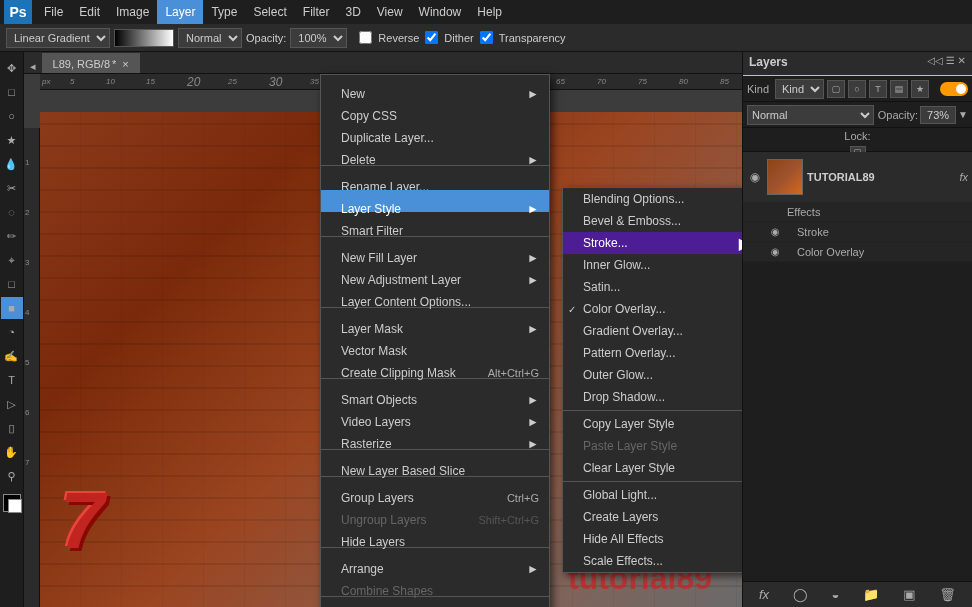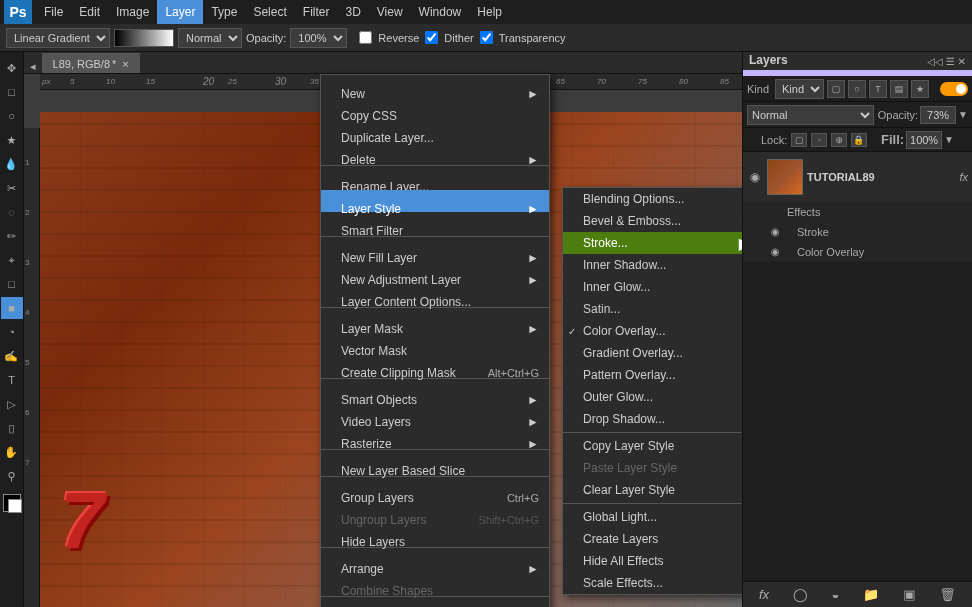--- a/index.html
+++ b/index.html
@@ -50,44 +50,44 @@
     .menu-row.disabled { color: #666; cursor: default; }
     .menu-row .shortcut { margin-left: auto; color: #aaa; font-size: 11px; padding-left: 20px; }
     .menu-row .arrow { margin-left: auto; }
     .menu-separator { height: 1px; background: #555; margin: 2px 0; }
 
     
     .layer-style-submenu {
       position: absolute; top: 113px; left: 390px; background: #2b2b2b; border: 1px solid #555; min-width: 200px; pointer-events: all; box-shadow: 3px 3px 8px rgba(0,0,0,0.6); margin-left: 12px;
     }
     .submenu-row { display: flex; align-items: center; padding: 3px 10px 3px 20px; color: #ccc; cursor: pointer; height: 22px; font-size: 12px; position: relative; }
-    .submenu-row.active-sub { background: #4d7c0f; color: #fff; }
+    .submenu-row.active-sub { background: #4c1d95; color: #fff; }
     .submenu-row.disabled { color: #666; cursor: default; }
     .submenu-row .checkmark { position: absolute; left: 5px; font-size: 10px; }
 
     
     .right-panel { width: 230px; background: #1e1e1e; display: flex; flex-direction: column; border-left: 1px solid #111; position: relative; z-index: 10; }
-    .panel-title-bar { display: flex; align-items: flex-end; justify-content: space-between; background: #2b2b2b; border-bottom: 6px solid #c4b5fd; padding: 3px 6px; height: 24px; }
+    .panel-title-bar { display: flex; align-items: flex-start; justify-content: space-between; background: #2b2b2b; border-bottom: 1px solid #c4b5fd; padding: 3px 6px; height: 24px; }
     .panel-title { color: #ccc; font-size: 12px; font-weight: bold; }
     .panel-controls { display: flex; gap: 3px; }
     .panel-btn { color: #aaa; cursor: pointer; font-size: 10px; }
 
     .layers-filter { display: flex; align-items: center; padding: 3px 4px; border-bottom: 1px solid #111; gap: 3px; height: 26px; }
     .kind-select { background: #3c3c3c; border: 1px solid #555; color: #ccc; font-size: 11px; height: 20px; padding: 0 2px; }
     .filter-icon { width: 18px; height: 18px; background: #3c3c3c; border: 1px solid #555; display: flex; align-items: center; justify-content: center; cursor: pointer; font-size: 9px; color: #aaa; }
     .filter-toggle { width: 28px; height: 14px; background: #f90; border-radius: 7px; margin-left: auto; position: relative; cursor: pointer; }
     .filter-toggle::after { content:''; position: absolute; right: 2px; top: 2px; width: 10px; height: 10px; background: #fff; border-radius: 50%; }
 
     .blend-row { display: flex; align-items: center; padding: 2px 4px; border-bottom: 1px solid #111; height: 26px; gap: 4px; }
     .blend-select { background: #3c3c3c; border: 1px solid #555; color: #ccc; font-size: 11px; height: 20px; flex: 1; }
     .opacity-row { display: flex; align-items: center; gap: 2px; }
     .opacity-label { color: #aaa; font-size: 11px; }
     .opacity-input { width: 36px; background: #3c3c3c; border: 1px solid #555; color: #ccc; font-size: 11px; height: 18px; text-align: center; }
 
-    .lock-row { display: flex; align-items: center; padding: 2px 18px; border-bottom: 1px solid #111; height: 24px; gap: 4px; }
+    .lock-row { display: flex; align-items: center; padding: 2px 8px; border-bottom: 1px solid #111; height: 24px; gap: 4px; flex-direction: column; }
     .lock-label { color: #aaa; font-size: 11px; }
     .lock-icon { width: 16px; height: 14px; background: #3c3c3c; border: 1px solid #555; display: flex; align-items: center; justify-content: center; font-size: 9px; color: #aaa; cursor: pointer; }
     .fill-row { display: flex; align-items: center; margin-left: auto; gap: 2px; }
     .fill-label { color: #aaa; font-size: 13px; font-weight: bold; }
     .fill-input { width: 36px; background: #3c3c3c; border: 1px solid #555; color: #ccc; font-size: 11px; height: 18px; text-align: center; }
 
     .layer-list { flex: 1; overflow-y: auto; }
     .layer-item { display: flex; align-items: center; padding: 2px 4px; border-bottom: 1px solid #2a2a2a; height: 50px; background: #2b2b2b; cursor: pointer; position: relative; }
     .layer-eye { width: 16px; height: 16px; display: flex; align-items: center; justify-content: center; cursor: pointer; color: #aaa; font-size: 12px; margin-right: 4px; }
     .layer-thumb { width: 36px; height: 36px; background: #555; border: 1px solid #666; margin-right: 4px; display: flex; align-items: center; justify-content: center; font-size: 9px; color: #aaa; overflow: hidden; }
@@ -200,23 +200,23 @@
         <span style="margin:0 2px;">*</span>
         <span style="margin-left:4px;">×</span>
       </div>
     </div>
 
     <div class="ruler-h" style="margin-left:16px;font-style:italic;">
       <span style="position:absolute; left:2px; font-size:8px; color:#888;">px</span>
       <span style="position:absolute; left:30px; font-size:8px; color:#888;">5</span>
       <span style="position:absolute; left:66px; font-size:8px; color:#888;">10</span>
       <span style="position:absolute; left:106px; font-size:8px; color:#888;">15</span>
-      <span style="position:absolute; left:163px; font-size:10px; color:#888;text-align:center;">20</span>
+      <span style="position:absolute; left:147px; font-size:12px; color:#888;text-align:center;">20</span>
       <span style="position:absolute; left:188px; font-size:8px; color:#888;">25</span>
-      <span style="position:absolute; left:235px; font-size:10px; color:#888;">30</span>
+      <span style="position:absolute; left:229px; font-size:12px; color:#888;">30</span>
       <span style="position:absolute; left:270px; font-size:8px; color:#888;">35</span>
       <span style="position:absolute; left:311px; font-size:8px; color:#888;">40</span>
       <span style="position:absolute; left:352px; font-size:8px; color:#888;">45</span>
       <span style="position:absolute; left:393px; font-size:8px; color:#888;">50</span>
       <span style="position:absolute; left:434px; font-size:8px; color:#888;">55</span>
       <span style="position:absolute; left:475px; font-size:8px; color:#888;">60</span>
       <span style="position:absolute; left:516px; font-size:8px; color:#888;">65</span>
       <span style="position:absolute; left:557px; font-size:8px; color:#888;">70</span>
       <span style="position:absolute; left:598px; font-size:8px; color:#888;">75</span>
       <span style="position:absolute; left:639px; font-size:8px; color:#888;">80</span>
@@ -348,23 +348,20 @@
           <span>Blending Options...</span>
         </div>
         <div class="submenu-row">
           <span>Bevel &amp; Emboss...</span>
         </div>
         <div class="submenu-row active-sub">
           <span>Stroke...</span>
           <span style="margin-left:auto; font-size:16px; color:#fff;">▶</span>
         </div>
         <div class="submenu-row">
-          <span>Inner Shadow...</span>
-        </div>
-        <div class="submenu-row">
           <span>Inner Glow...</span>
         </div>
         <div class="submenu-row">
           <span>Satin...</span>
         </div>
         <div class="submenu-row">
           <span class="checkmark">✓</span>
           <span>Color Overlay...</span>
         </div>
         <div class="submenu-row">

